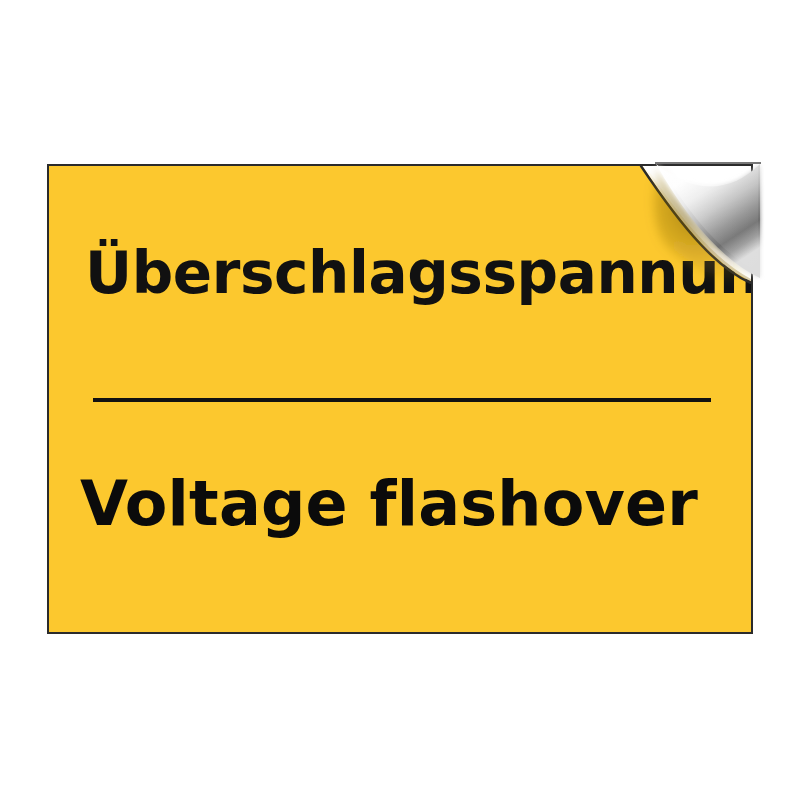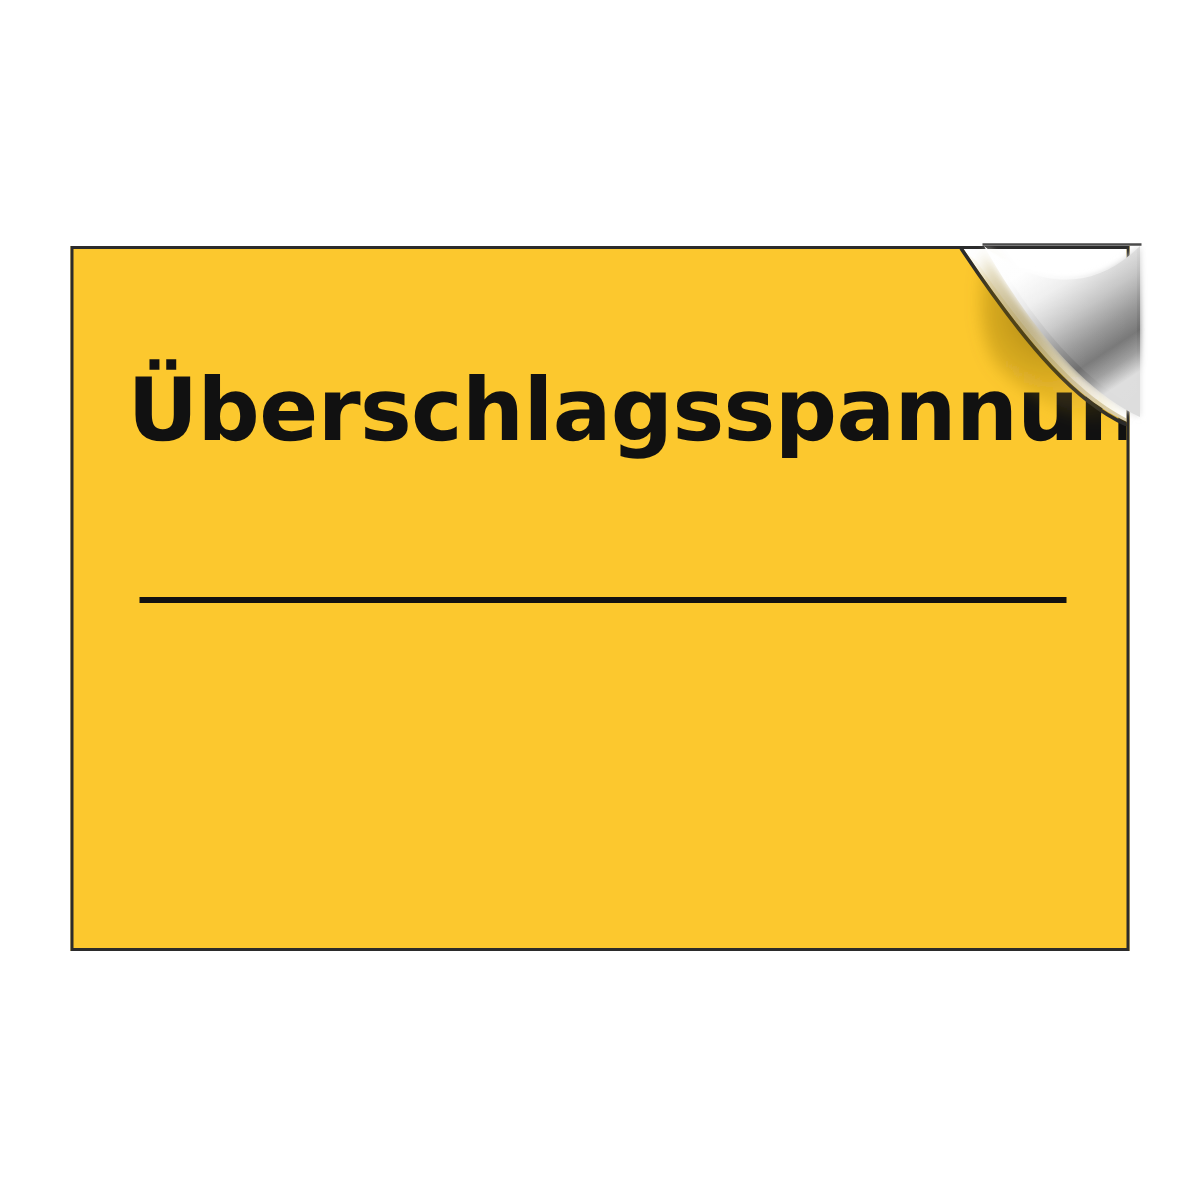--- a/index.html
+++ b/index.html
@@ -118,20 +118,21 @@
 <div id="stage">
 
   <div class="label-card">
 
     <div class="text-block">
 
       <div class="line-de">Überschlagsspannung</div>
 
       <div class="divider"></div>
 
+      <div class="line-en">Voltage flashover</div>
     </div>
 
     <div class="curl-cut"></div>
 
     <svg class="curl-edge" viewBox="0 0 114 120">
       <defs>
         <linearGradient id="gInnerShadow" x1="0" y1="1" x2="0.35" y2="0">
           <stop offset="0" stop-color="#6b5208" stop-opacity="0.55"></stop>
           <stop offset="0.5" stop-color="#a07d18" stop-opacity="0.22"></stop>
           <stop offset="1" stop-color="#fcc82e" stop-opacity="0"></stop>

